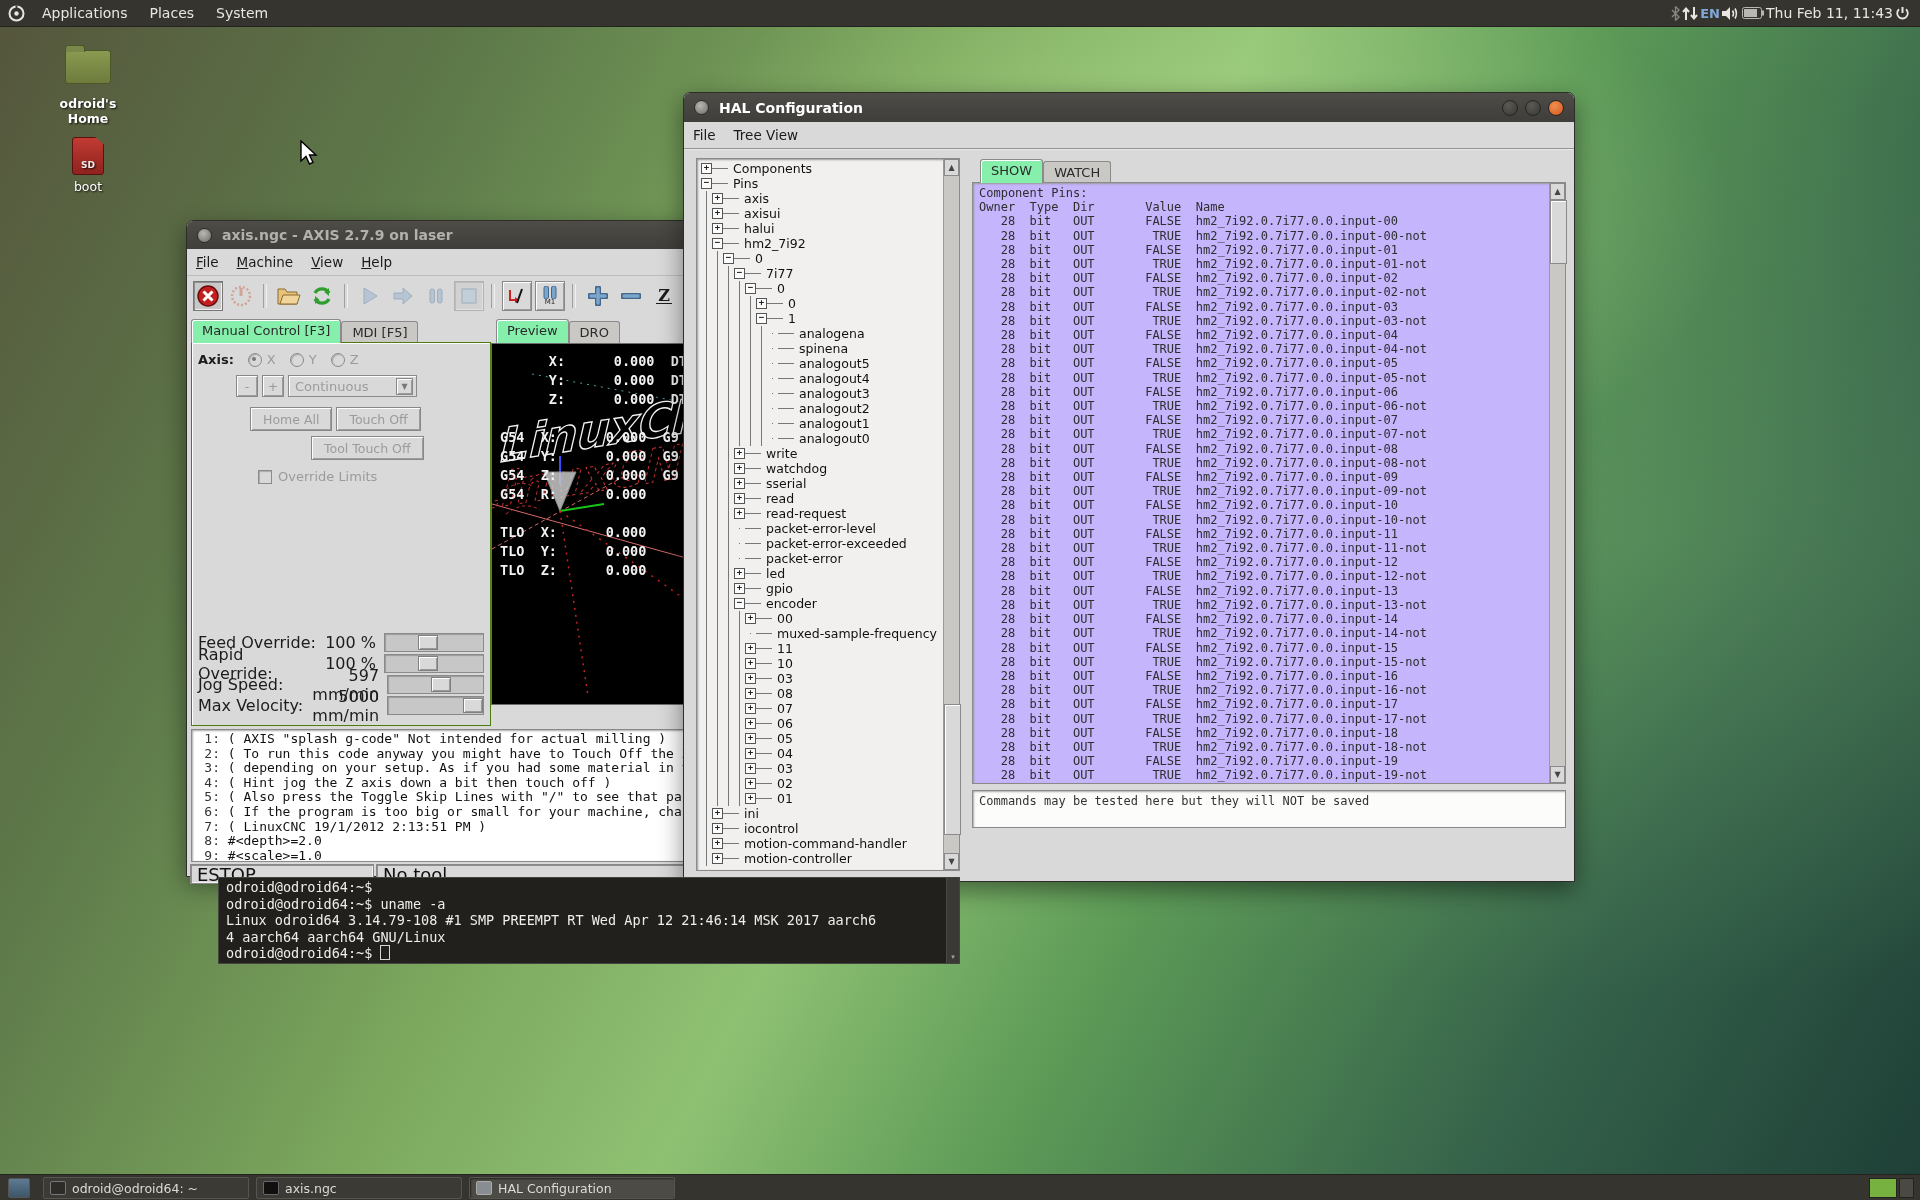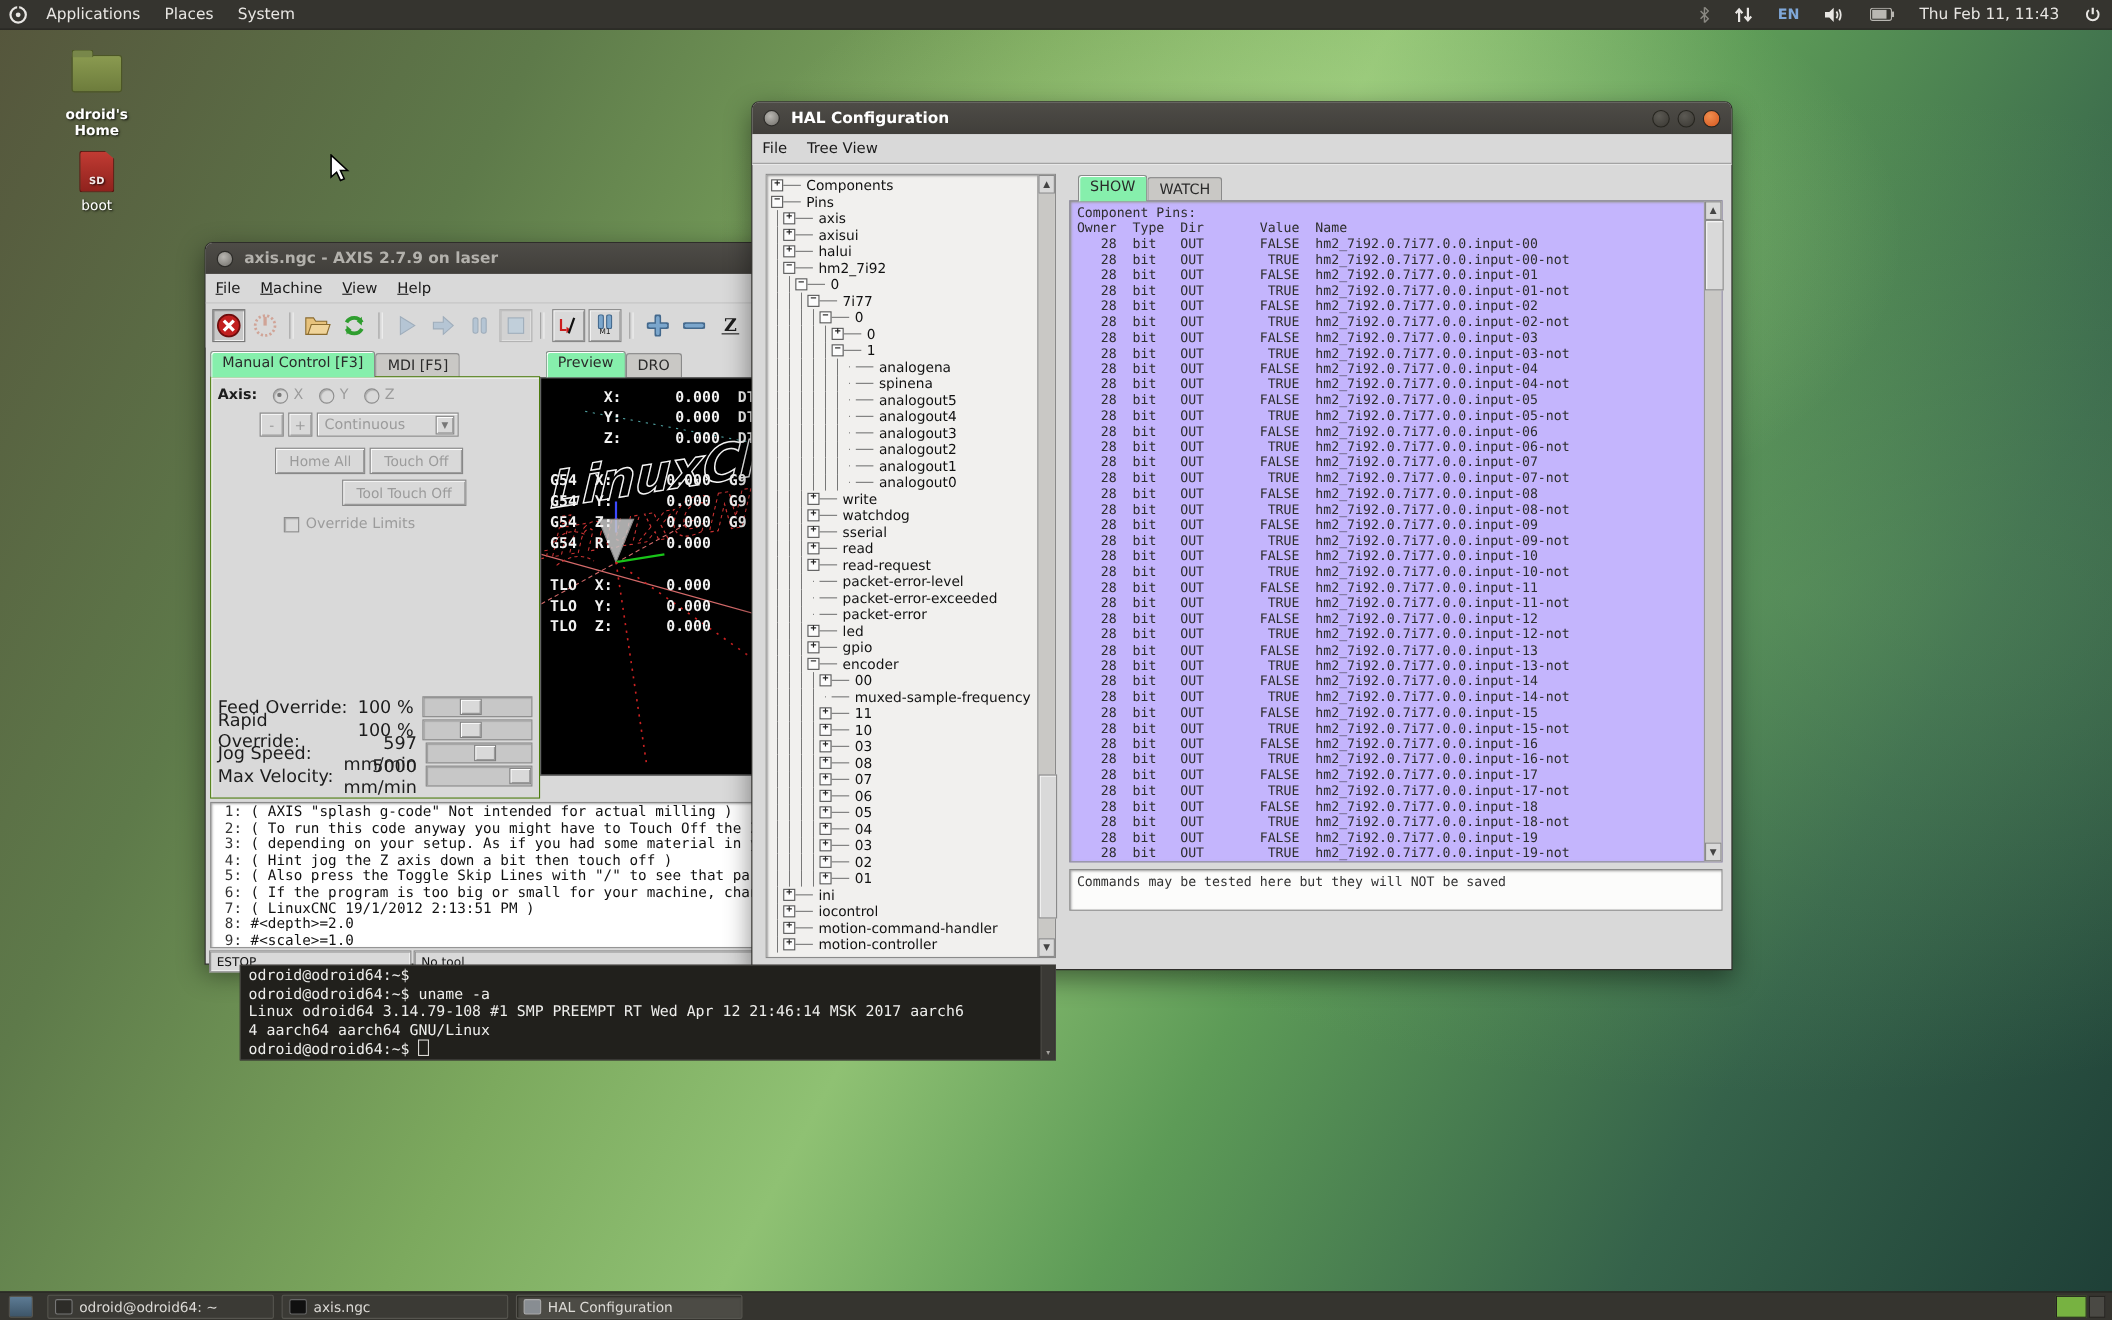--- a/index.html
+++ b/index.html
@@ -7,21 +7,21 @@
     font-family:"DejaVu Sans","Liberation Sans",sans-serif;
     background:
       radial-gradient(ellipse 900px 500px at 62% 18%, rgba(190,230,150,.50), rgba(0,0,0,0) 60%),
       radial-gradient(ellipse 1400px 700px at 85% 45%, rgba(120,180,110,.35), rgba(0,0,0,0) 65%),
       linear-gradient(118deg,#55553c 0%,#5e7a4a 20%,#7ca95e 38%,#8fc173 50%,#5d9b57 63%,#35624a 82%,#1e3f37 100%);}
   
   .panel{position:absolute;left:0;width:1920px;height:26px;background:#35342f;color:#e8e6e3;font-size:14px;display:flex;align-items:center;}
   #top-panel{top:0;border-bottom:1px solid #23221f;}
   #bottom-panel{top:1174px;border-top:1px solid #23221f;}
   .menu-item{padding:0 11px;height:100%;display:flex;align-items:center;cursor:default;}
-  .tray{margin-left:auto;display:flex;align-items:center;gap:23px;padding-right:10px;}
+  .tray{margin-left:auto;display:flex;align-items:center;gap:2px;padding-right:10px;}
   .tray svg{display:block}
   .lang{color:#7fa7d8;font-weight:bold;font-size:13px;}
   
   .desk-icon{position:absolute;width:92px;text-align:center;color:#fff;font-size:12.5px;text-shadow:1px 1px 2px rgba(0,0,0,.85);}
   .folder-glyph{width:44px;height:32px;margin:0 auto;position:relative;background:linear-gradient(#8a9a50,#6d7c3c);border:1px solid #4c5626;border-radius:3px;}
   .folder-glyph:before{content:"";position:absolute;left:-1px;top:-6px;width:18px;height:6px;background:#78874a;border:1px solid #4c5626;border-bottom:none;border-radius:3px 3px 0 0;}
   .sd-glyph{width:30px;height:36px;margin:0 auto;background:linear-gradient(#c13b33,#8f221d);border:1px solid #5d110e;border-radius:3px;position:relative;clip-path:polygon(0 0,72% 0,100% 20%,100% 100%,0 100%);display:flex;align-items:flex-end;justify-content:center;}
   .sd-glyph span{color:#f5e9e8;font-size:9px;font-weight:bold;margin-bottom:4px;}
   
   .window{position:absolute;background:#d9d9d9;border:1px solid #2e2d2a;border-radius:7px 7px 0 0;box-shadow:0 8px 24px rgba(0,0,0,.45);}
@@ -73,21 +73,21 @@
   .ovrow .ovlabel{width:118px;}
   .ovrow .ovval{flex:1;text-align:right;padding-right:8px;}
   .slider{width:98px;height:17px;position:relative;border:1px solid #8a8a8a;box-shadow:inset 1px 1px 1px #999;background:#c7c7c7;}
   .thumb{position:absolute;top:1px;width:18px;height:13px;background:#d9d9d9;border:1px solid #808080;box-shadow:inset 1px 1px 0 #fff, inset -1px -1px 0 #999;}
   .preview-panel{flex:1;display:flex;flex-direction:column;padding-top:0;}
   .canvas{flex:0 0 360px;background:#000;position:relative;border:1px solid #6d6d6d;overflow:hidden;}
   .dro{position:absolute;left:8px;top:8px;margin:0;color:#f2f2f2;font:bold 13.5px/19px "DejaVu Sans Mono","Liberation Mono",monospace;white-space:pre;}
   .gcode{margin:3px 4px 0;height:129px;background:#fff;border:1px solid #8a8a8a;box-shadow:inset 1px 1px 2px #aaa;overflow:hidden;font:13px/14.6px "DejaVu Sans Mono","Liberation Mono",monospace;color:#111;padding:2px 0 0 2px;white-space:pre;}
   .gln{display:inline-block;width:26px;text-align:right;color:#333;}
   .statusbar{display:flex;gap:2px;margin:2px 3px;}
-  .statuscell{height:18px;font-size:11px;display:flex;align-items:center;padding:0 6px;color:#111;}
+  .statuscell{height:18px;font-size:18px;display:flex;align-items:center;padding:0 6px;color:#111;}
   
   #hal-win{left:683px;top:92px;width:890px;height:788px;}
   .hal-content{display:flex;padding:8px 8px 8px 12px;gap:12px;height:713px;}
   .treewrap{width:262px;display:flex;border:1px solid #8a8a8a;box-shadow:inset 1px 1px 2px #999;background:#f1f0ee;}
   .tree{flex:1;overflow:hidden;font-size:12.5px;color:#111;padding:2px 0 0 4px;}
   .trow{height:15px;display:flex;align-items:center;white-space:nowrap;}
   .rail{width:11px;align-self:stretch;background:linear-gradient(to right,transparent 5px,#777 5px,#777 6px,transparent 6px);flex:none;}
   .expander{width:9px;height:9px;border:1px solid #555;background:#fcfcfc;font:bold 9px/7px "DejaVu Sans Mono",monospace;text-align:center;color:#222;flex:none;margin-right:0;}
   .leafpad{width:11px;flex:none;background:linear-gradient(to right,transparent 5px,#777 5px,#777 6px,transparent 6px);height:1px;}
   .tdash{width:16px;height:1px;background:#777;flex:none;}

